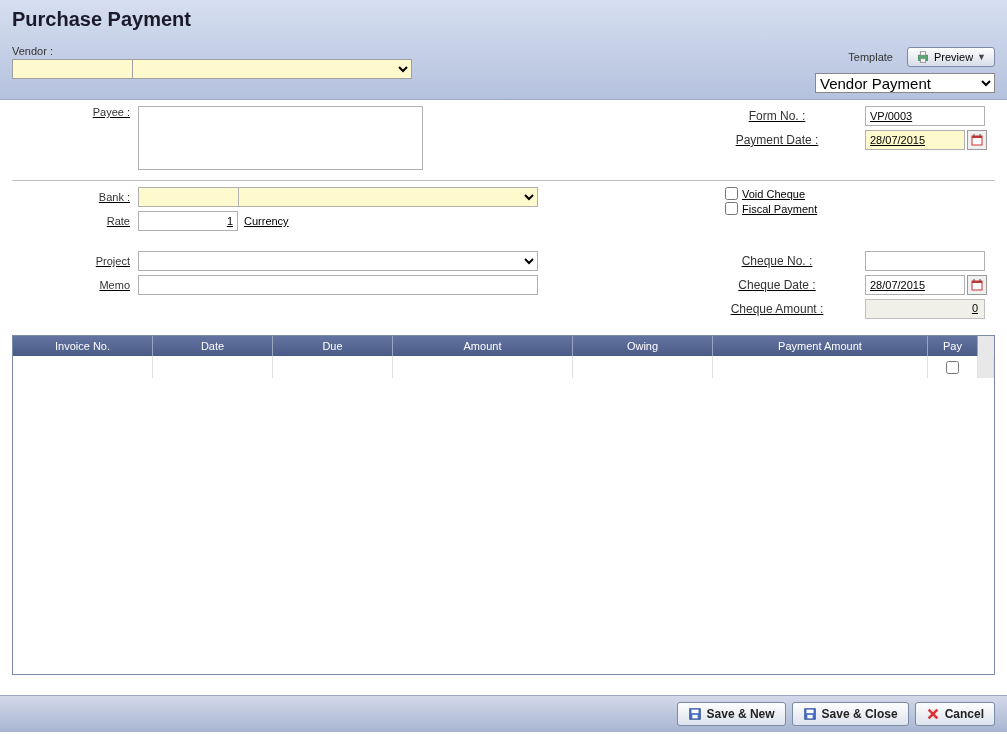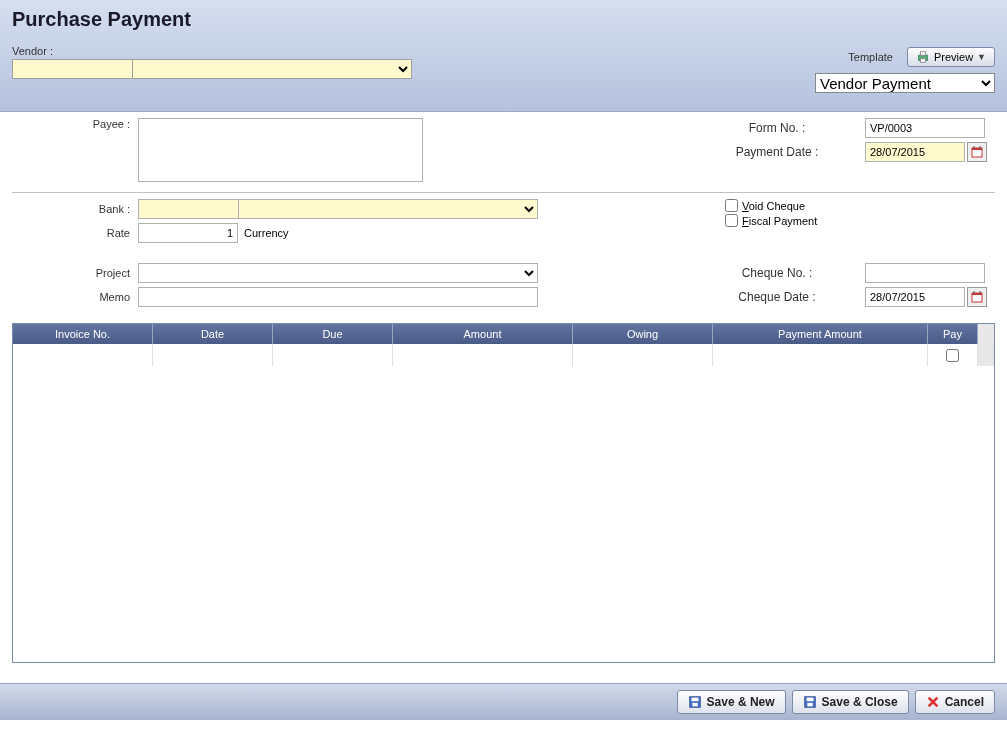--- a/index.html
+++ b/index.html
@@ -4,21 +4,21 @@
 <style>
   * { box-sizing: border-box; margin: 0; padding: 0; }
   body {
     font-family: Tahoma, Arial, sans-serif;
     font-size: 11px;
     background: #fff;
     width: 1007px;
   }
   .header {
     background: linear-gradient(to bottom, #d6dff0, #b5c2de);
-    padding: 8px 12px 18px 12px;
+    padding: 8px 12px 6px 12px;
     border-bottom: 1px solid #9ea8c2;
   }
   .title {
     font-size: 20px;
     font-weight: bold;
     color: #1a1a2a;
   }
   .header-row {
     display: flex;
     align-items: flex-start;
@@ -78,20 +78,21 @@
   .preview-btn .arrow { font-size: 9px; color: #444; }
   .template-select {
     width: 180px;
     height: 20px;
     font-size: 15px;
     background: #fff;
     border: 1px solid #888;
   }
   .form-area {
     padding: 6px 12px 4px 12px;
+    text-decoration: underline;
   }
   .form-row {
     display: flex;
     align-items: flex-start;
     margin-bottom: 4px;
   }
   .left-block { flex: 1; }
   .right-block { width: 300px; }
   .field-row {
     display: flex;
@@ -399,20 +400,24 @@
           <input class="input-text date-input" value="28/07/2015" style="">
           <div class="cal-btn">
             <svg class="cal-icon" viewBox="0 0 12 12">
                 <rect x="1" y="2" width="10" height="9" fill="#fff" stroke="#c33"></rect>
                 <rect x="1" y="2" width="10" height="2" fill="#c33"></rect>
                 <line x1="3" y1="0" x2="3" y2="3" stroke="#555"></line>
                 <line x1="9" y1="0" x2="9" y2="3" stroke="#555"></line>
               </svg>
           </div>
         </div>
+      </div>
+      <div class="field-row">
+        <div class="field-label-r">Cheque Amount :</div>
+        <div class="cheque-amount">0</div>
       </div>
     </div>
   </div>
 </div>
 
 <div class="grid-wrap">
   <div class="grid-header">
     <div class="gh col-inv">Invoice No.</div>
     <div class="gh col-date">Date</div>
     <div class="gh col-due">Due</div>

